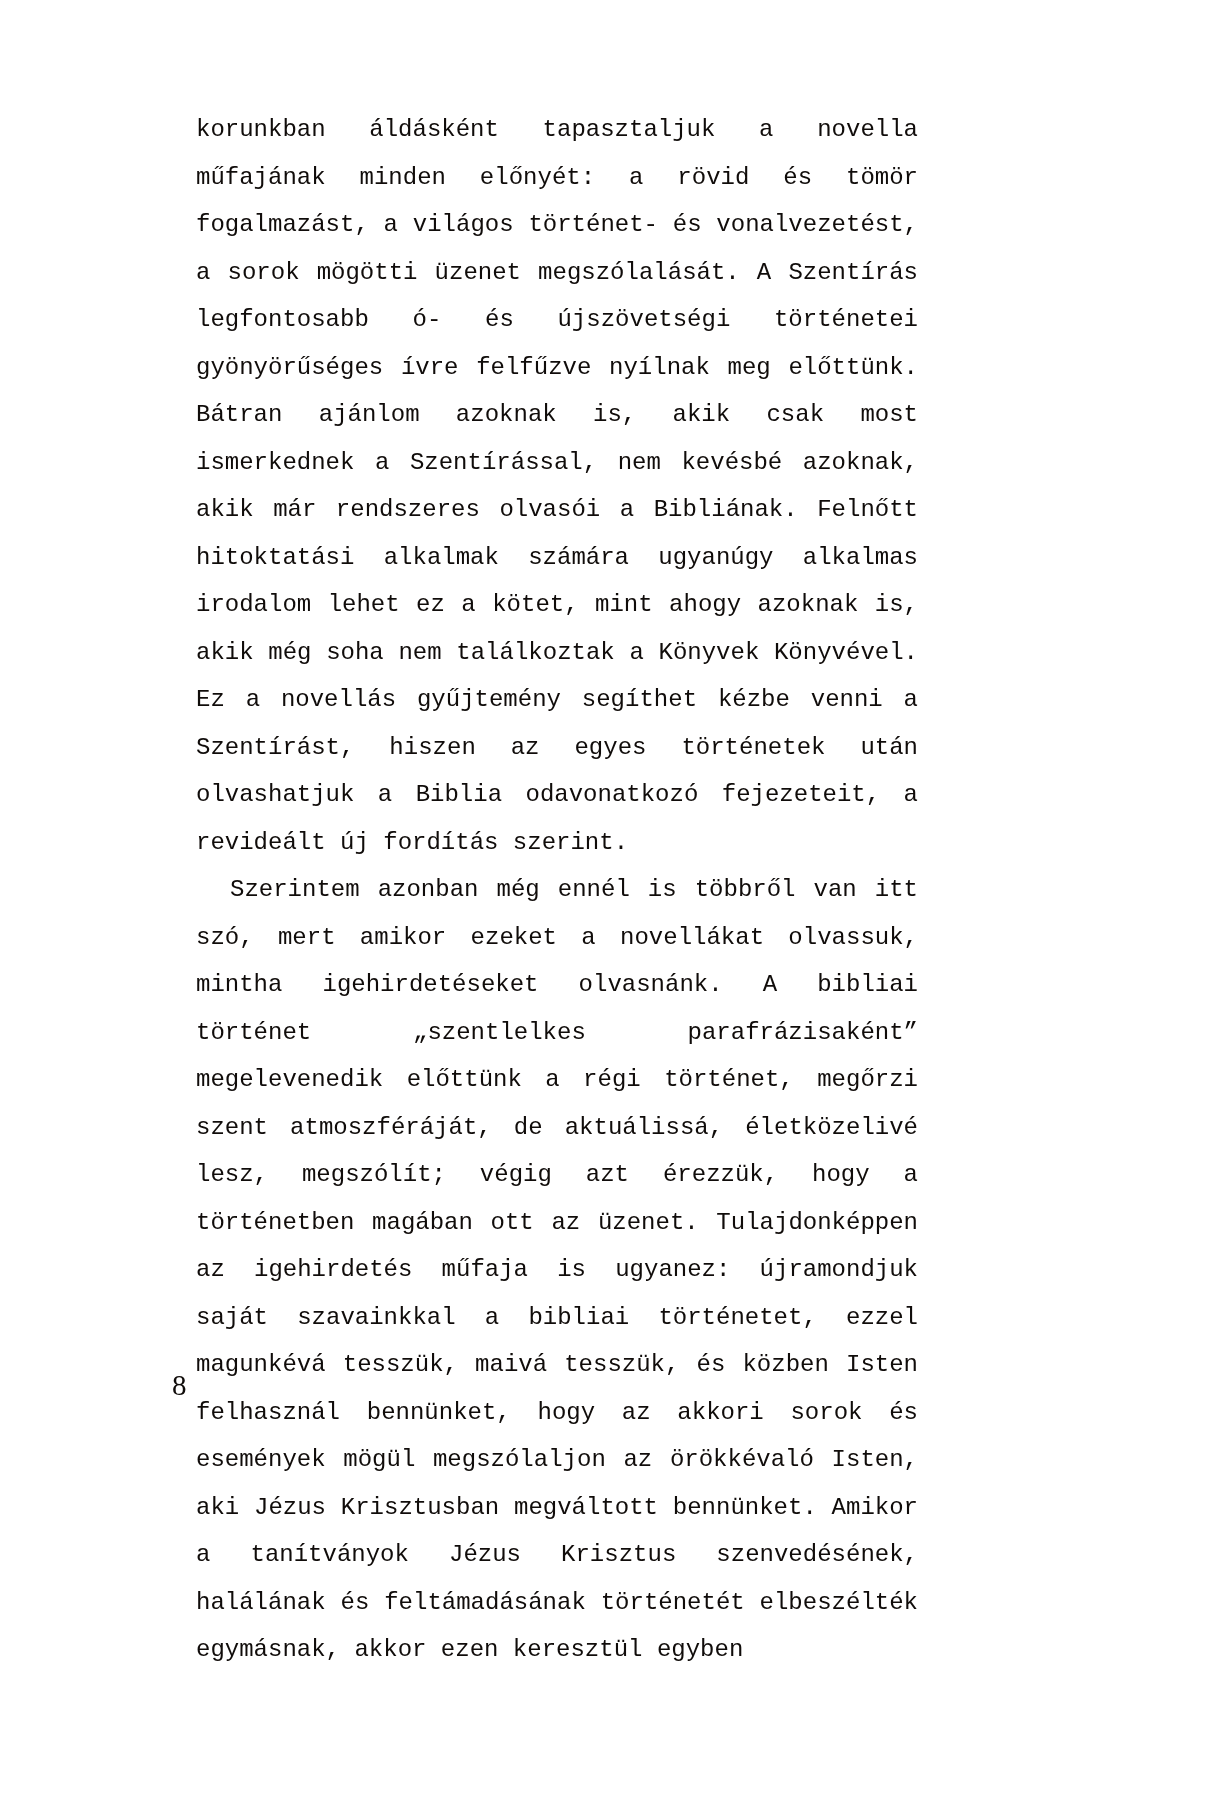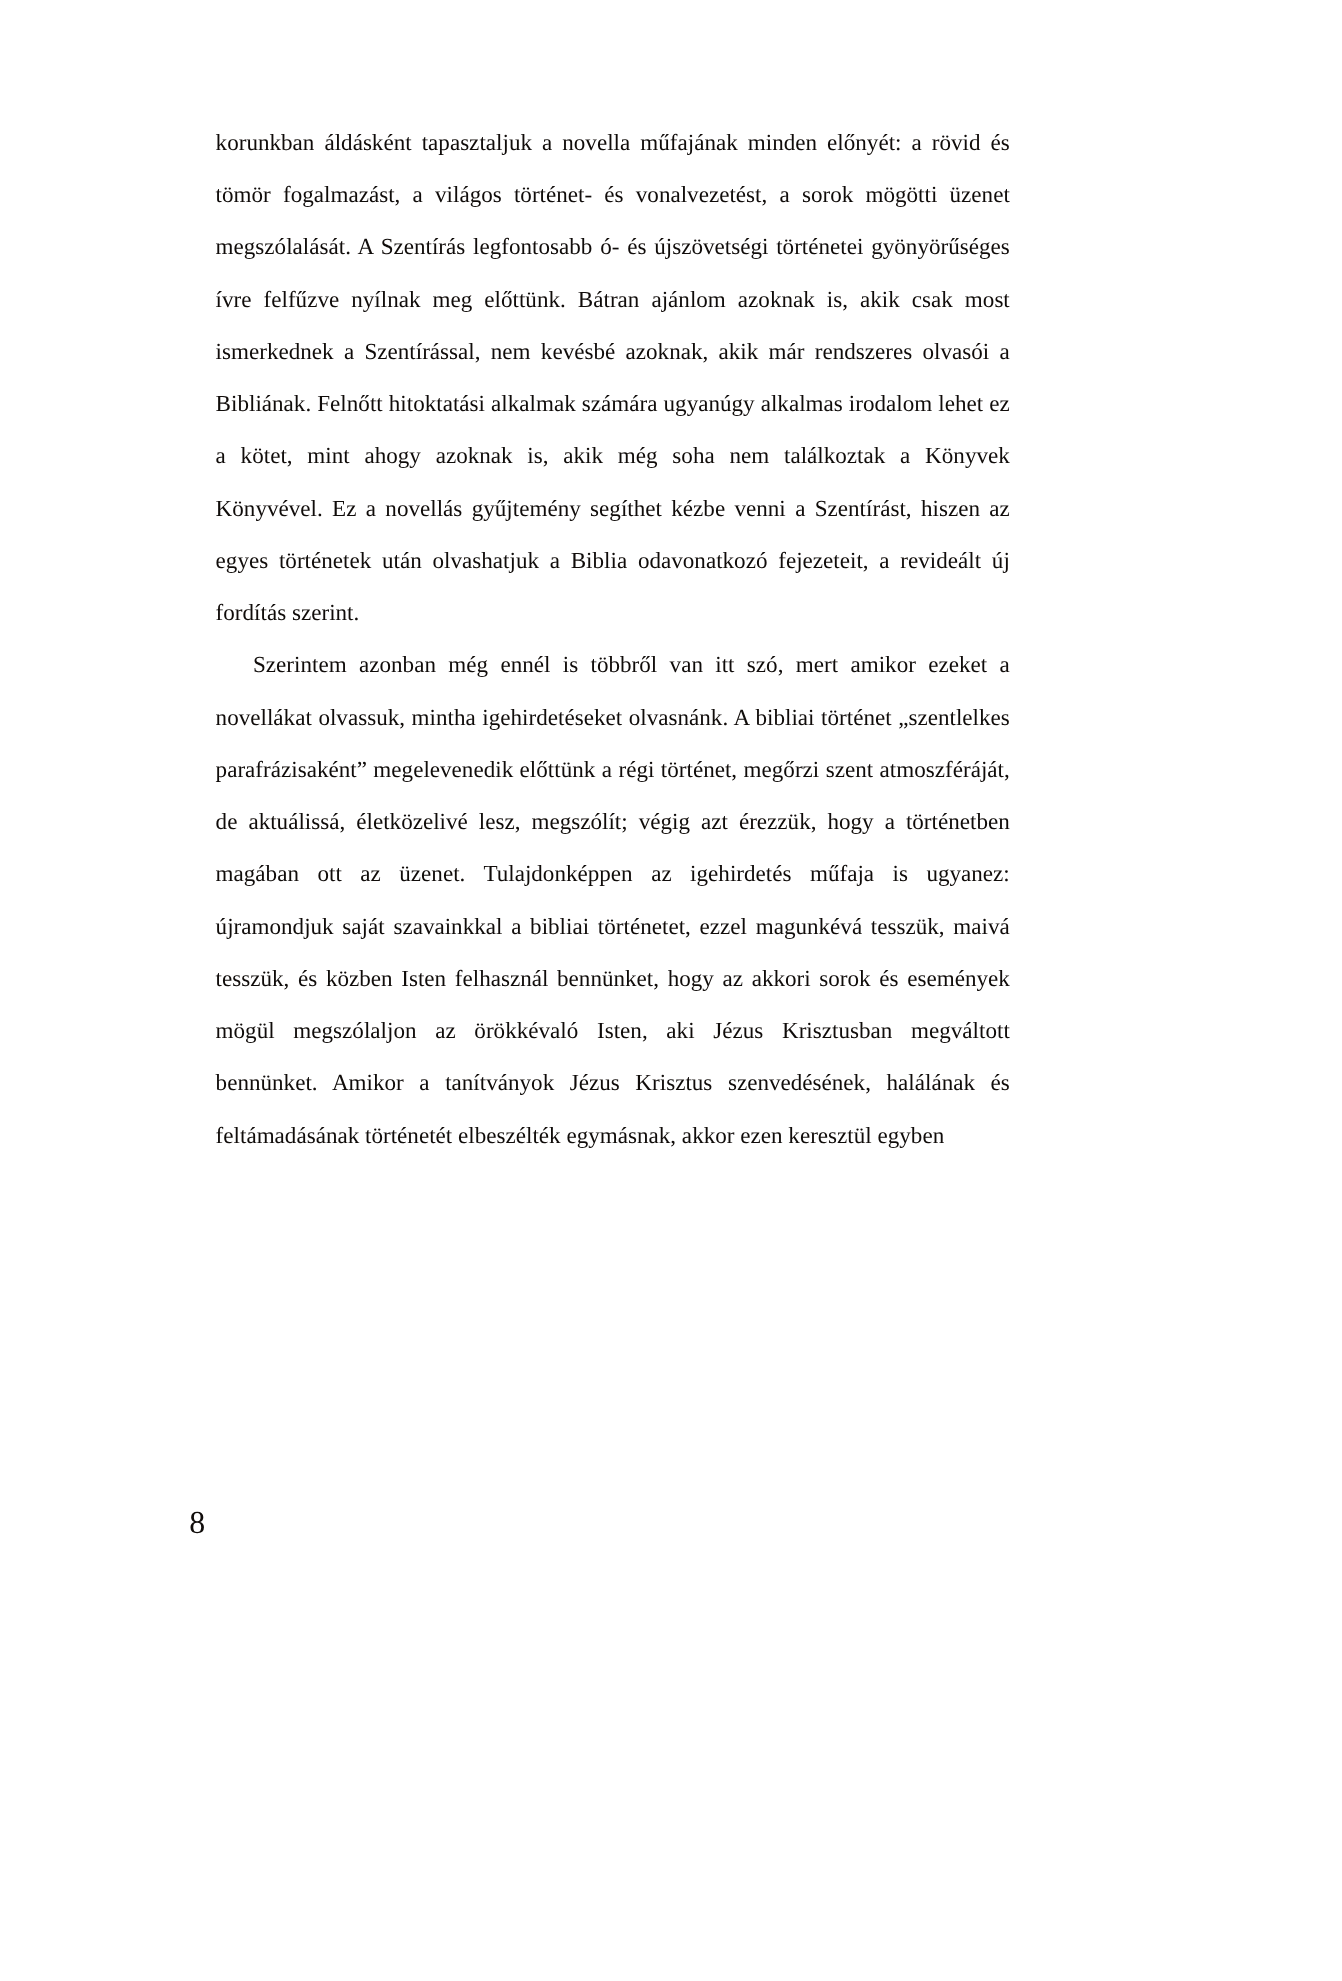--- a/index.html
+++ b/index.html
@@ -15,22 +15,22 @@
     box-sizing: border-box;
     overflow: hidden;
   }
   .text-block {
     position: absolute;
     left: 196px;
     top: 106px;
     width: 722px;
   }
   .para {
-    font-family: Liberation Serif, serif;
-    font-size: 21px;
+    font-family: Liberation Mono, monospace;
+    font-size: 24px;
     line-height: 47.5px;
     color: #100c0a;
     text-align: justify;
     text-justify: inter-word;
     margin: 0;
     hyphens: manual;
   }
   .para + .para {
     text-indent: 34px;
   }

